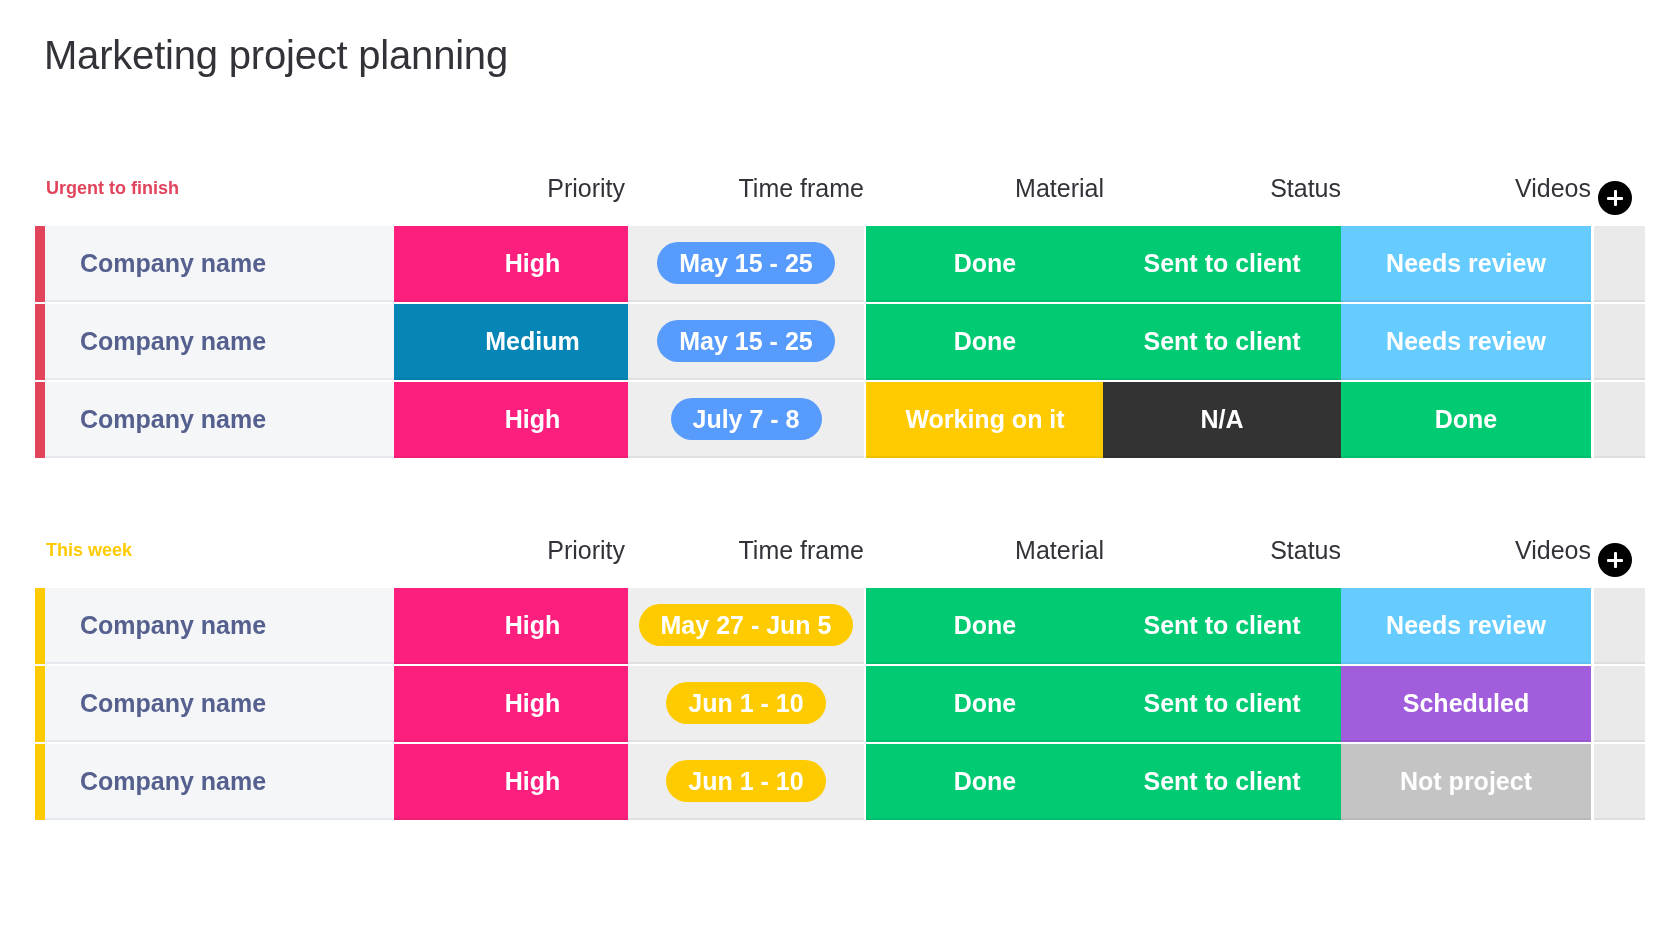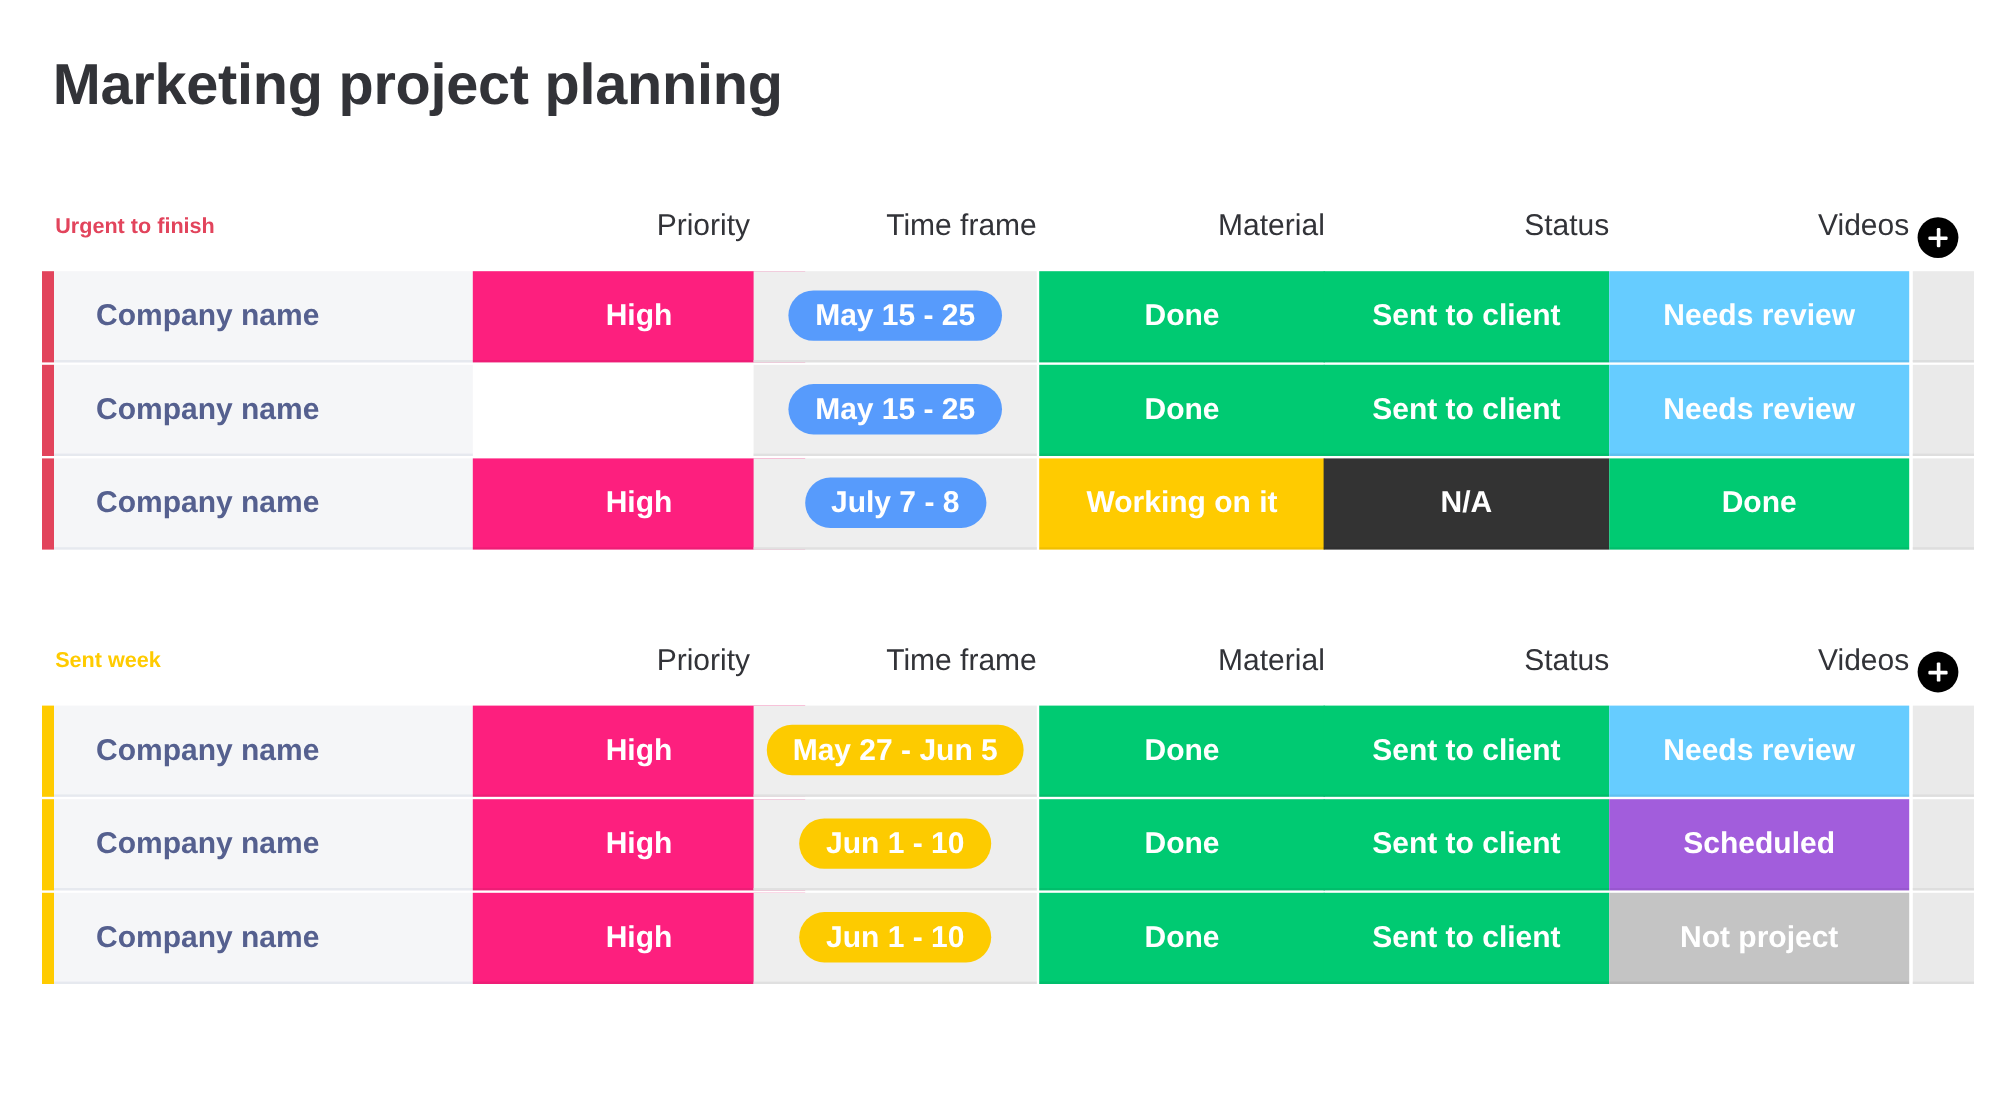--- a/index.html
+++ b/index.html
@@ -7,23 +7,23 @@
     margin: 0; padding: 0;
     width: 1676px; height: 926px;
     background: #ffffff;
     font-family: "Liberation Sans", sans-serif;
     overflow: hidden;
   }
   .page { position: relative; width: 1676px; height: 926px; }
 
   .page-title {
     position: absolute;
-    left: 44px; top: 44px;
-    font-size: 48px;
-    font-weight: 700;
+    left: 44px; top: 33px;
+    font-size: 40px;
+    font-weight: 400;
     color: #323338;
     letter-spacing: -0.2px;
   }
 
   .board-group { position: absolute; left: 0; width: 1676px; }
   .group-1 { top: 168px; }
   .group-2 { top: 530px; }
 
   
   .group-header {
@@ -171,20 +171,21 @@
         </div>
         <div class="cell cell-material" style="background: rgb(0, 202, 114);">Done</div>
         <div class="cell cell-status" style="background: rgb(0, 202, 114);">Sent to client</div>
         <div class="cell cell-videos" style="background: rgb(102, 204, 255);">Needs review</div>
         <div class="cell cell-extra"></div>
       </div>
 
       <div class="row">
         <div class="accent red"></div>
         <div class="cell cell-name">Company name</div>
+        <div class="cell cell-priority" style="background: rgb(5, 134, 183);">Medium</div>
         <div class="cell cell-time">
           <span class="pill" style="background: rgb(87, 155, 252);">May 15 - 25</span>
         </div>
         <div class="cell cell-material" style="background: rgb(0, 202, 114);">Done</div>
         <div class="cell cell-status" style="background: rgb(0, 202, 114);">Sent to client</div>
         <div class="cell cell-videos" style="background: rgb(102, 204, 255);">Needs review</div>
         <div class="cell cell-extra"></div>
       </div>
 
       <div class="row">
@@ -197,21 +198,21 @@
         <div class="cell cell-material" style="background: rgb(255, 203, 0);">Working on it</div>
         <div class="cell cell-status" style="background: rgb(51, 51, 51);">N/A</div>
         <div class="cell cell-videos" style="background: rgb(0, 202, 114);">Done</div>
         <div class="cell cell-extra"></div>
       </div>
     </div>
   </div>
 
   <div class="board-group group-2">
     <div class="group-header">
-      <div class="group-name yellow">Sent week</div>
+      <div class="group-name yellow">This week</div>
       <div class="col-head ch-priority">Priority</div>
       <div class="col-head ch-time">Time frame</div>
       <div class="col-head ch-material">Material</div>
       <div class="col-head ch-status">Status</div>
       <div class="col-head ch-videos">Videos</div>
       <button class="add-btn"></button>
     </div>
 
     <div class="rows">
 

